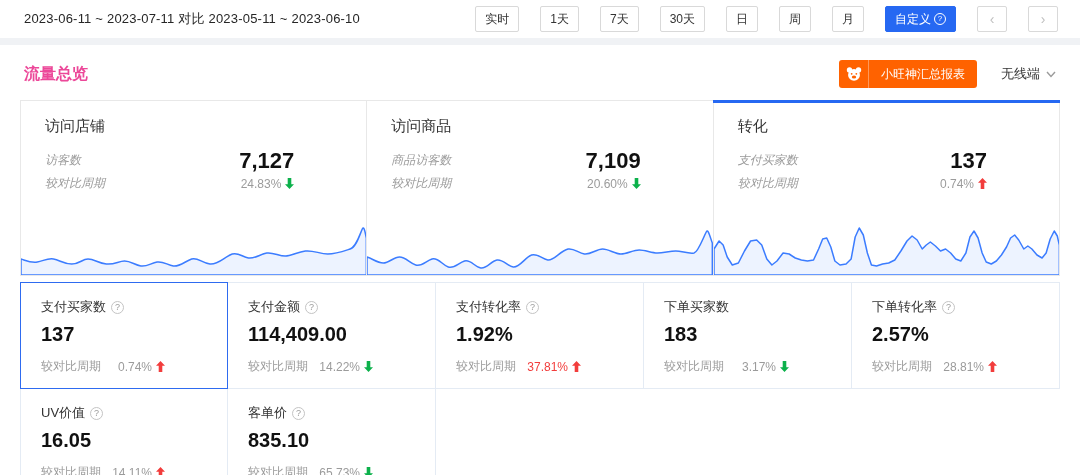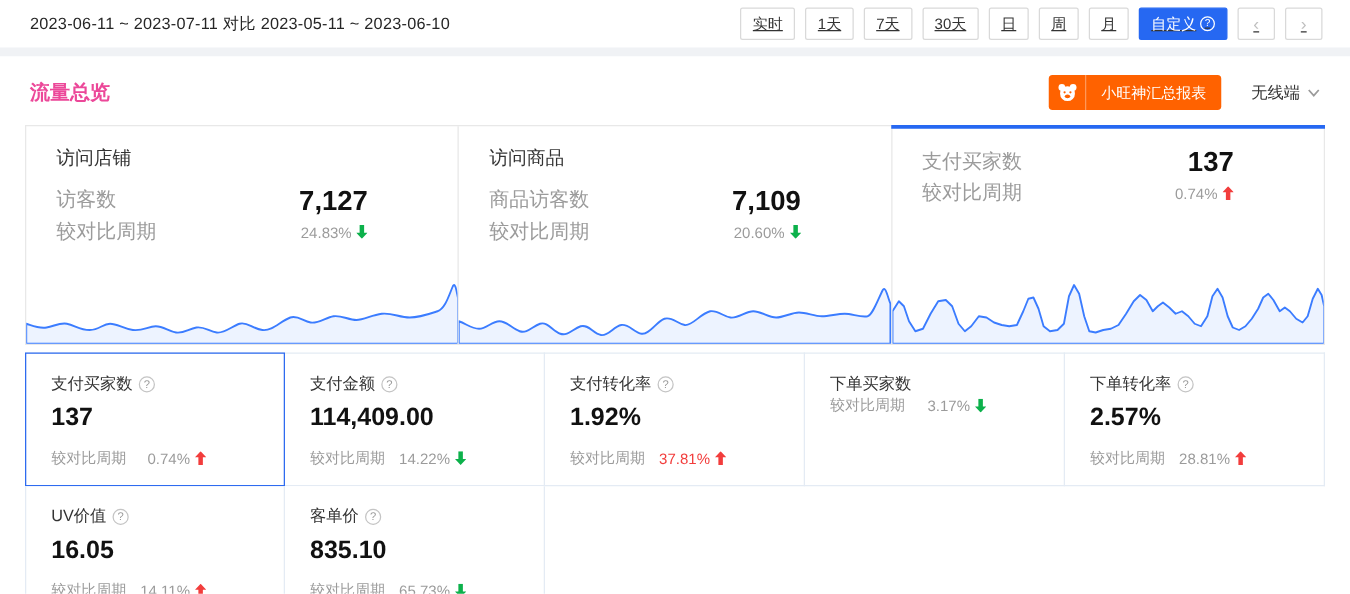--- a/index.html
+++ b/index.html
@@ -3,21 +3,21 @@
 <meta charset="utf-8">
 <style>
   * { margin:0; padding:0; box-sizing:border-box; }
   html,body { width:1080px; height:475px; background:#fff;
     font-family:"Liberation Sans","DejaVu Sans",sans-serif; color:#333; overflow:hidden; }
 
   
   .topbar { height:38px; display:flex; align-items:center; justify-content:space-between;
     padding:0 22px 0 24px; background:#fff; }
   .date-range { font-size:13px; color:#262626; letter-spacing:.2px; cursor:pointer; }
-  .period-group { display:flex; align-items:center; gap:8px;text-decoration:underline; }
+  .period-group { display:flex; align-items:center; gap:21px; }
   .pbtn { height:26px; min-width:30px; padding:0 9px; background:#fff; border:1px solid #d9d9d9;
     border-radius:2px; font-size:12px; color:#333; display:flex; align-items:center; justify-content:center;
     cursor:pointer; }
   .pbtn.active { background:#2668f2; border-color:#2668f2; color:#fff; gap:3px; }
   .pbtn.nav { color:#bfbfbf; font-size:14px; padding:0 8px; }
   .help-circle-w { display:inline-flex; width:12px; height:12px; border:1px solid #fff; border-radius:50%;
     font-size:8px; line-height:10px; align-items:center; justify-content:center; color:#fff; }
   .divider-band { height:7px; background:#f0f2f5; }
 
   
@@ -33,21 +33,21 @@
 
   
   .tabs { margin:0 20px; border:1px solid #e8e8e8; height:176px; display:flex; background:#fff; }
   .tabcard { flex:1; position:relative; border-right:1px solid #e8e8e8; padding:16px 0 0 24px; cursor:pointer; }
   .tabcard:last-child { border-right:none; }
   .tabcard.selected::before { content:""; position:absolute; left:-1px; right:-1px; top:-1px; height:3px;
     background:#2668f2; }
   .tab-title { font-size:15px; color:#333; margin-bottom:12px; }
   .tab-grid { display:grid; grid-template-columns:1fr auto; grid-template-rows:auto auto;
     align-items:center; padding-right:72px; row-gap:2px; }
-  .tab-lbl { font-size:16px; color:#9b9b9b; }
+  .tab-lbl { font-size:12px; color:#9b9b9b;font-style:italic; }
   .tab-val { font-size:22px; font-weight:bold; color:#111; text-align:right; line-height:1.15; }
   .tab-chg { font-size:12px; color:#9b9b9b; text-align:right; display:flex; align-items:center;
     justify-content:flex-end; gap:4px; }
   .spark { position:absolute; left:0; right:0; bottom:0; height:52px; width:100%; display:block; }
   .spark path { fill:rgba(59,124,255,.09); stroke:#3b7cff; stroke-width:1.5; stroke-linejoin:round;
     vector-effect:non-scaling-stroke; }
 
   
   .mgrid { margin:6px 20px 0; display:grid; grid-template-columns:repeat(5,1fr); }
   .mcell { background:#fff; border-right:1px solid #e4ebf4; border-bottom:1px solid #e4ebf4;
@@ -160,20 +160,21 @@
             </svg>
         </span>
       </span>
     </div>
     <svg class="spark" viewBox="0 0 340 52" preserveAspectRatio="none">
       <path d="M0,34 C6,36 10,40 16,40 C22,40 26,34 32,34 C38,34 42,40 48,42 C54,44 58,38 64,36 C70,34 74,42 80,44 C86,46 90,40 96,38 C102,36 106,44 112,45 C118,46 122,38 128,37 C134,36 138,43 144,44 C150,45 156,34 162,32 C168,30 172,36 178,37 C184,38 190,28 198,26 C204,25 208,30 214,31 C220,32 226,26 232,26 C238,26 244,31 250,31 C256,31 262,27 268,27 C274,27 280,30 286,30 C292,30 298,28 304,28 C310,28 316,31 322,30 C326,29 330,17 334,9 C336,5 338,15 340,20 L340,52 L0,52 Z"></path>
     </svg>
   </div>
 
   <div class="tabcard selected">
+    <div class="tab-title">转化</div>
     <div class="tab-grid">
       <span class="tab-lbl">支付买家数</span>
       <span class="tab-val">137</span>
       <span class="tab-lbl">较对比周期</span>
       <span class="tab-chg">
         <span>0.74%</span>
         <span class="arr up">
           <svg width="9" height="11" viewBox="0 0 9 11" fill="currentColor">
               <path d="M4.5 0 L9 4.8 H6.3 V11 H2.7 V4.8 H0 Z"></path>
             </svg>
@@ -242,20 +243,21 @@
             </svg>
           </span>
       </span>
     </div>
   </div>
 
   <div class="mcell row1">
     <div class="m-title">
       <span>下单买家数</span>
     </div>
+    <div class="m-val">183</div>
     <div class="m-cmp">
       <span class="lbl">较对比周期</span>
       <span class="m-chg">
         <span>3.17%</span>
         <span class="arr dn">
             <svg width="9" height="11" viewBox="0 0 9 11" fill="currentColor">
               <path d="M4.5 11 L0 6.2 H2.7 V0 H6.3 V6.2 H9 Z"></path>
             </svg>
           </span>
       </span>

